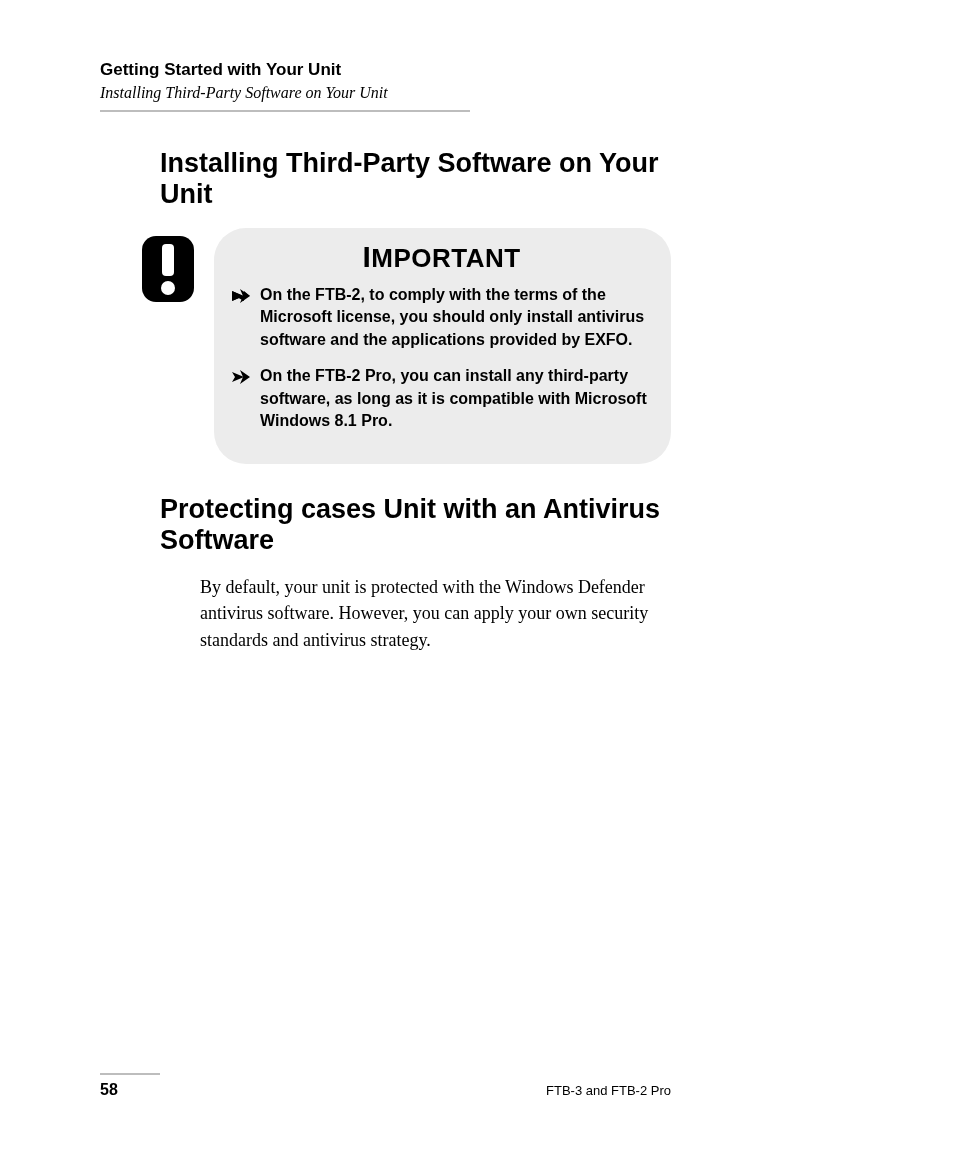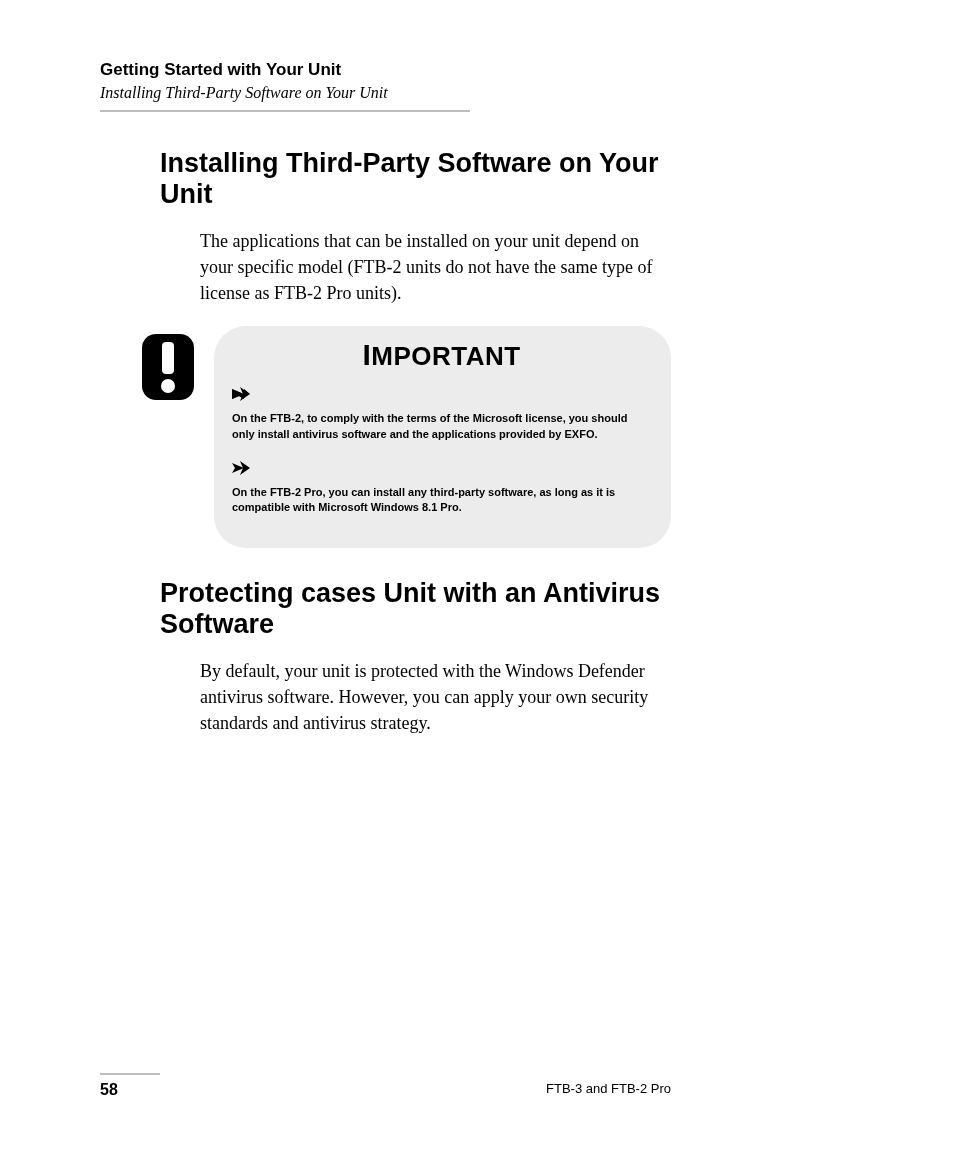--- a/index.html
+++ b/index.html
@@ -88,24 +88,23 @@
     list-style: none;
     padding: 0;
     margin: 0 0 14px 0;
   }
   .callout-list li {
     display: flex;
     align-items: flex-start;
     gap: 10px;
     font-family: "Segoe UI", "Helvetica Neue", Arial, sans-serif;
     font-weight: 700;
-    font-size: 11px;
+    font-size: 16px;
     line-height: 1.4;
     margin-bottom: 14px;
-    flex-direction: column;
   }
   .callout-list li:last-child {
     margin-bottom: 8px;
   }
   .arrow-icon {
     flex: 0 0 auto;
     width: 18px;
     height: 14px;
     margin-top: 5px;
   }
@@ -123,21 +122,21 @@
   }
   .footer-rule {
     height: 2px;
     background: #bdbdbd;
     width: 60px;
     margin-bottom: 6px;
   }
   .footer-line {
     display: flex;
     justify-content: space-between;
-    align-items: flex-start;
+    align-items: center;
     gap: 8px;
   }
   .page-number {
     font-family: "Segoe UI", "Helvetica Neue", Arial, sans-serif;
     font-weight: 700;
     font-size: 16px;
   }
   .doc-id {
     font-family: "Segoe UI", "Helvetica Neue", Arial, sans-serif;
     font-size: 13px;
@@ -148,21 +147,20 @@
 
 <div class="page">
 
   <div class="running-header">
     <div class="running-title">Getting Started with Your Unit</div>
     <div class="running-subtitle">Installing Third-Party Software on Your Unit</div>
     <div class="header-rule"></div>
   </div>
 
   <h2 class="section-heading">Installing Third-Party Software on Your Unit</h2>
-  <p class="body-paragraph">The applications that can be installed on your unit depend on your specific model (FTB-2 units do not have the same type of license as FTB-2 Pro units).</p>
 
   <div class="callout-wrap">
     <svg class="callout-icon" viewBox="0 0 56 70">
       <rect x="2" y="2" width="52" height="66" rx="14" ry="14" fill="#000"></rect>
       <rect x="22" y="10" width="12" height="32" rx="4" fill="#fff"></rect>
       <circle cx="28" cy="54" r="7" fill="#fff"></circle>
     </svg>
     <div class="callout-box">
       <div class="callout-title">
         <span class="big">I</span><span>MPORTANT</span>

